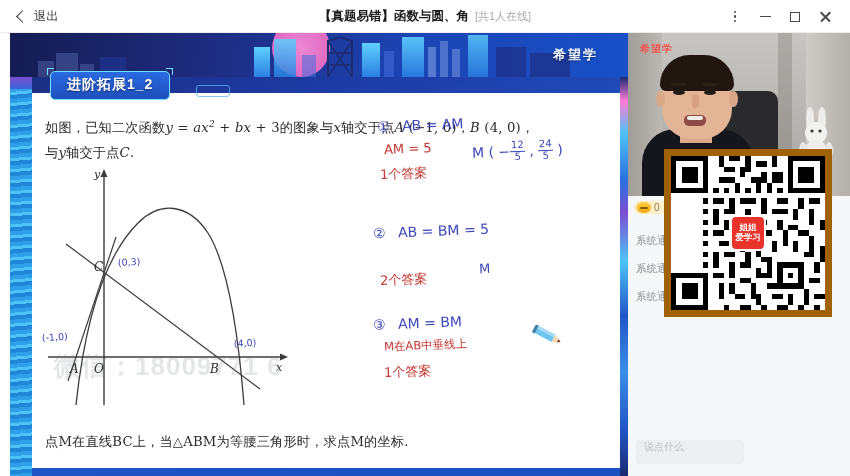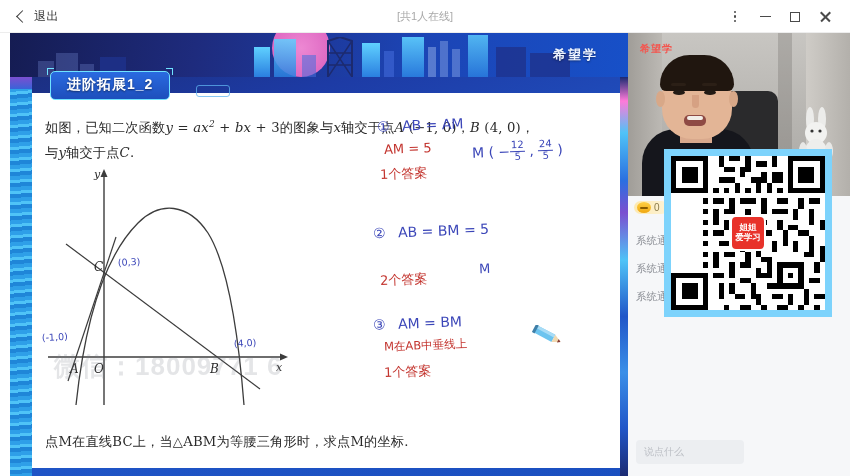--- a/index.html
+++ b/index.html
@@ -267,48 +267,49 @@
     background: linear-gradient(90deg,#b9bcc2 0%,#b9bcc2 45%,#3d4044 46%,#2c2e31 100%);
   }
   #toggle .knob {
     position: absolute; left: 2px; top: 2px; width: 9px; height: 9px;
     border-radius: 50%; background: #e9eaec;
   }
 
   
   #qrwrap {
     position: absolute; left: 36px; top: 116px; width: 168px; height: 168px;
-    background: #7dd3fc; padding: 7px;
+    background: #a16207; padding: 7px;
   }
   #qr { width: 154px; height: 154px; display:block; }
   #qr-center {
     position: absolute; left: 50%; top: 50%; transform: translate(-50%,-50%);
     width: 36px; height: 36px; border-radius: 6px;
     background: #e8322a; border: 2px solid #fff;
     display: flex; flex-direction: column; align-items: center; justify-content: center;
     color: #fff; font-size: 8.5px; font-weight: bold; line-height: 1.15;
   }
 
   
   #chat-input {
     position: absolute; left: 8px; top: 407px; width: 108px; height: 24px;
     background: #eceef1; border-radius: 4px;
-    display: flex; align-items: center; padding: 0 8px;
+    display: flex; padding: 0 8px;
   }
   #chat-input .ph { font-size: 10px; color: #bcbfc5; }
 </style>
 </head>
 <body>
 
 <div id="titlebar">
   <div id="exit-btn">
     <span class="chev"></span>
     <span id="exit-label">退出</span>
   </div>
   <div id="title-center">
+    <span id="title-main">【真题易错】函数与圆、角</span>
     <span id="title-online">[共1人在线]</span>
   </div>
   <div id="win-ctrls">
     <div class="wc">
       <span class="dots">
           <i></i>
           <i></i>
           <i></i>
         </span>
     </div>

